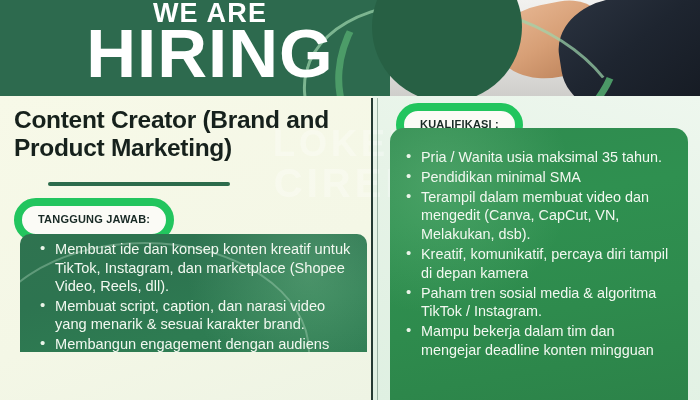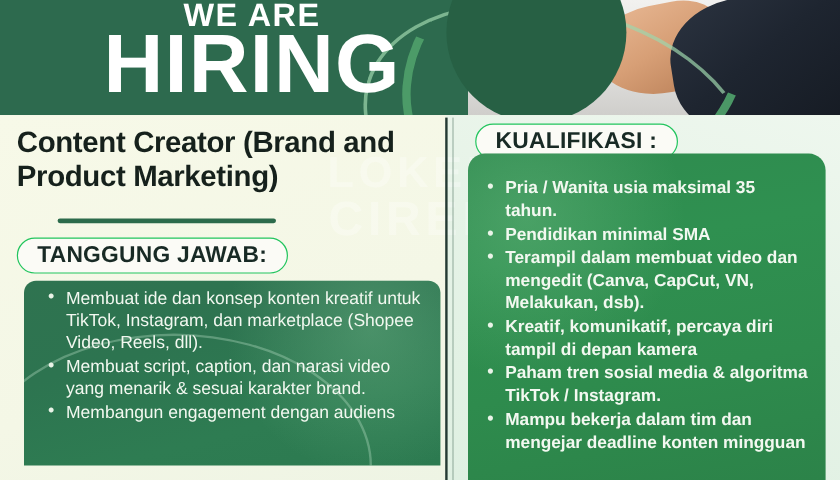--- a/index.html
+++ b/index.html
@@ -136,51 +136,50 @@
     font-size:24.5px; line-height:28px; letter-spacing:-.3px;
     text-align:left;
   }
   .title-rule{
     position:absolute; left:48px; top:182px; width:182px; height:4px;
     background:#2c6b4b; border-radius:2px;
   }
   .pill{
     display:inline-block;
     background:#fbfbf6;
-    border:1px solid #22c55e;
+    border:8px solid #22c55e;
     border-radius:22px;
     color:#182a25; font-weight:bold;
     padding:4px 16px 5px 16px;
-    font-size:19px; line-height:19px; letter-spacing:.2px;
+    font-size:11px; line-height:19px; letter-spacing:.2px;
     white-space:nowrap;
   }
   .pill-tanggung{ position:absolute; left:14px; top:198px; }
   .pill-kualifikasi{ position:absolute; left:396px; top:103px; }
 
   .panel-left{
-    position:absolute; left:20px; top:234px; width:347px; height:154px;
+    position:absolute; left:20px; top:234px; width:347px; height:118px;
     background:linear-gradient(165deg,#2f7350 0%, #2d7450 35%, #2e7c52 70%, #2c7a50 100%);
     border-top-left-radius:10px; border-top-right-radius:10px;
     overflow:hidden;
   }
   .panel-left .glow{
     position:absolute; right:-30px; top:-40px; width:220px; height:200px;
     background:radial-gradient(circle at 60% 40%, rgba(140,205,160,.30), rgba(140,205,160,0) 68%);
   }
   .panel-left .arc{
     position:absolute; left:-40px; bottom:-110px; width:330px; height:220px;
     border:2px solid rgba(190,225,200,.35); border-radius:50%;
   }
 
   .panel-right{
     position:absolute; left:390px; top:128px; width:298px; height:272px;
     background:linear-gradient(170deg,#2f8b4f 0%, #2f9050 30%, #2e8b4d 65%, #2c8349 100%);
     border-top-left-radius:14px; border-top-right-radius:14px;
     overflow:hidden;
-    font-weight:bold;
   }
   .panel-right .glow{
     position:absolute; left:-40px; top:-20px; width:220px; height:210px;
     background:radial-gradient(circle at 40% 35%, rgba(150,215,165,.26), rgba(150,215,165,0) 70%);
   }
 
   ul.blist{ list-style:none; }
   ul.blist li{
     position:relative;
     color:#f2f8f0;

